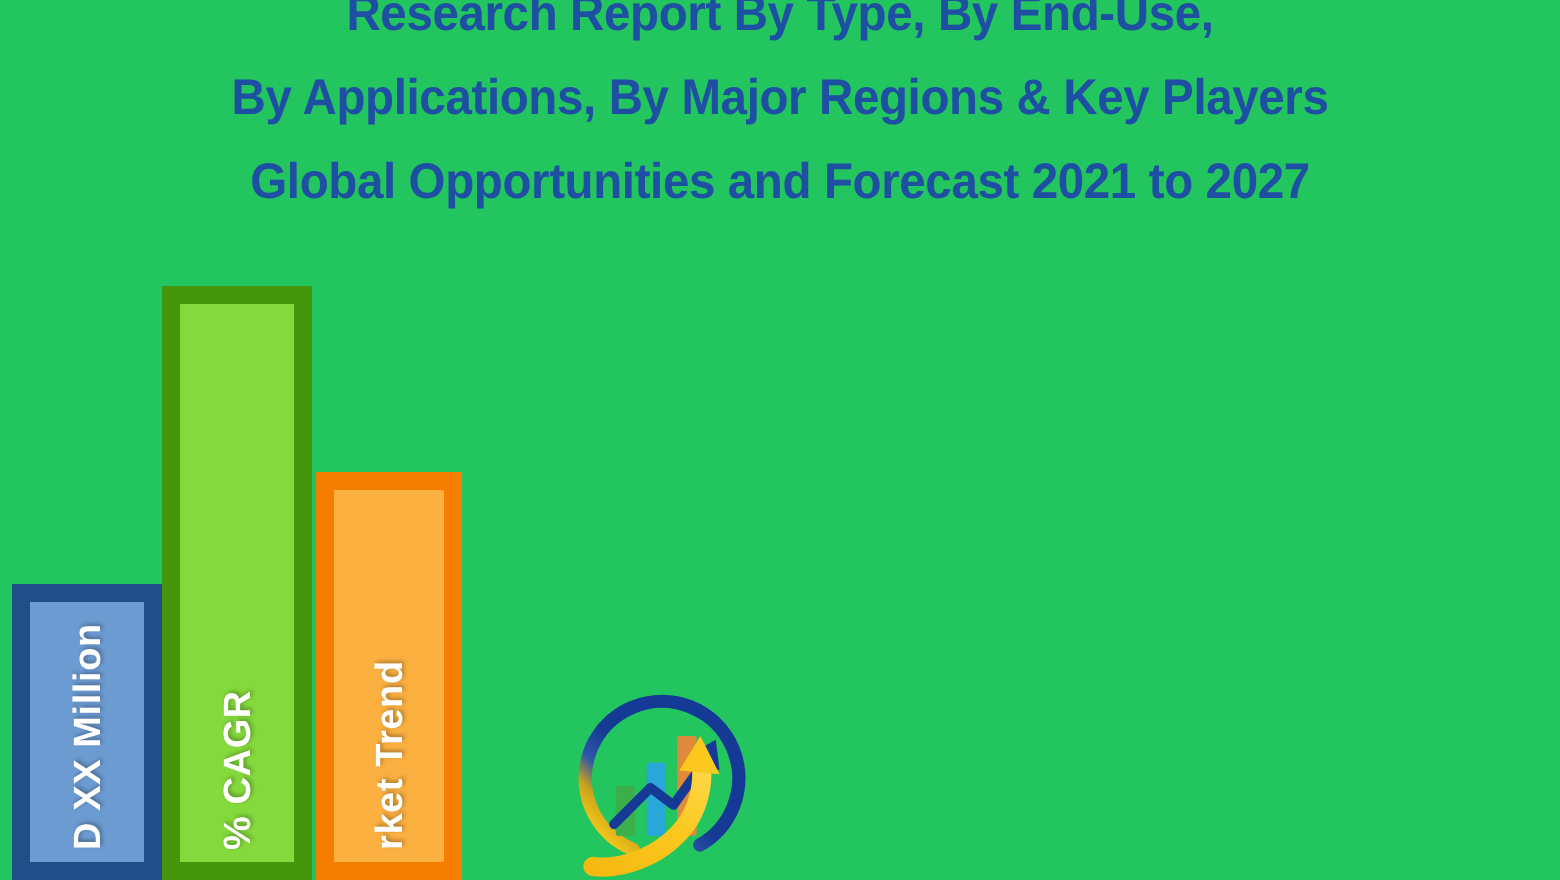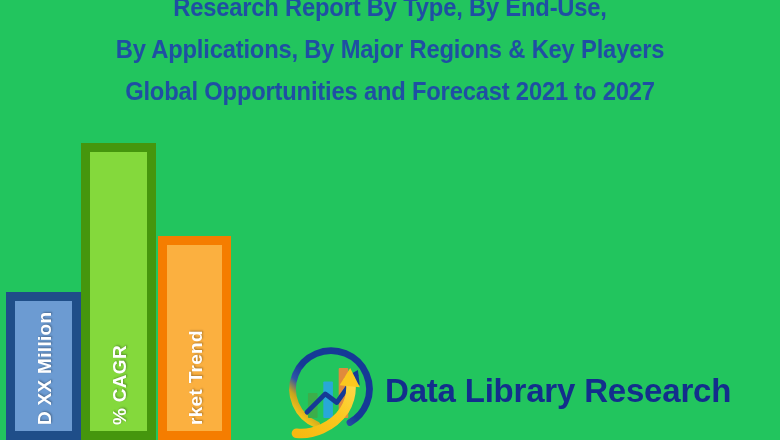--- a/index.html
+++ b/index.html
@@ -191,16 +191,15 @@
       <rect x="42" y="40" width="10" height="38" rx="1" fill="#28a8d8"></rect>
       <rect x="58" y="26" width="10" height="52" rx="1" fill="#e08a3c"></rect>
 
       <path d="M25 72 L44 53 L56 62 L76 34" fill="none" stroke="#153a96" stroke-width="5" stroke-linecap="round" stroke-linejoin="round"></path>
       <path d="M78 28 L80 44 L64 36 Z" fill="#153a96"></path>
 
       <path d="M14 94 C30 96, 52 88, 64 70 C70 60, 72 48, 70 38" fill="none" stroke="url(#swooshGrad)" stroke-width="10" stroke-linecap="round"></path>
       <path d="M70 26 L80 46 L59 44 Z" fill="#fbc81e"></path>
     </svg>
 
-    <div class="logo-text">Data Library Research</div>
   </div>
 
 </div>
 
 </body></html>

